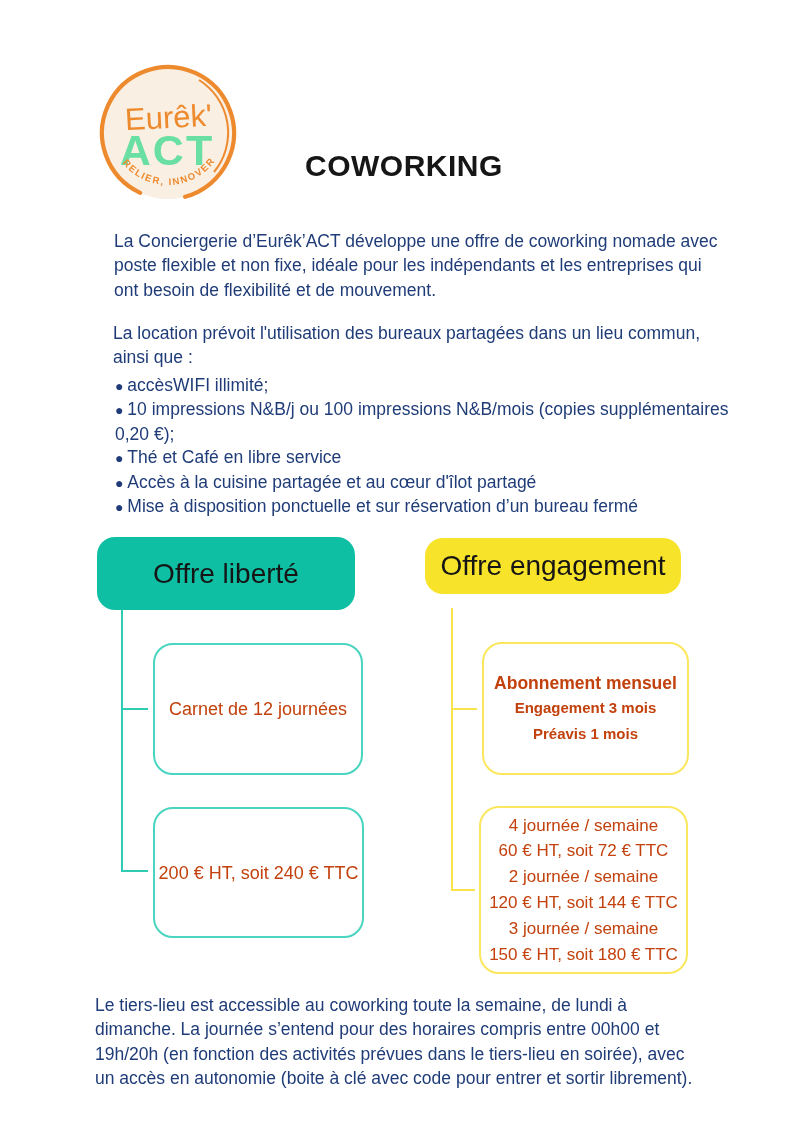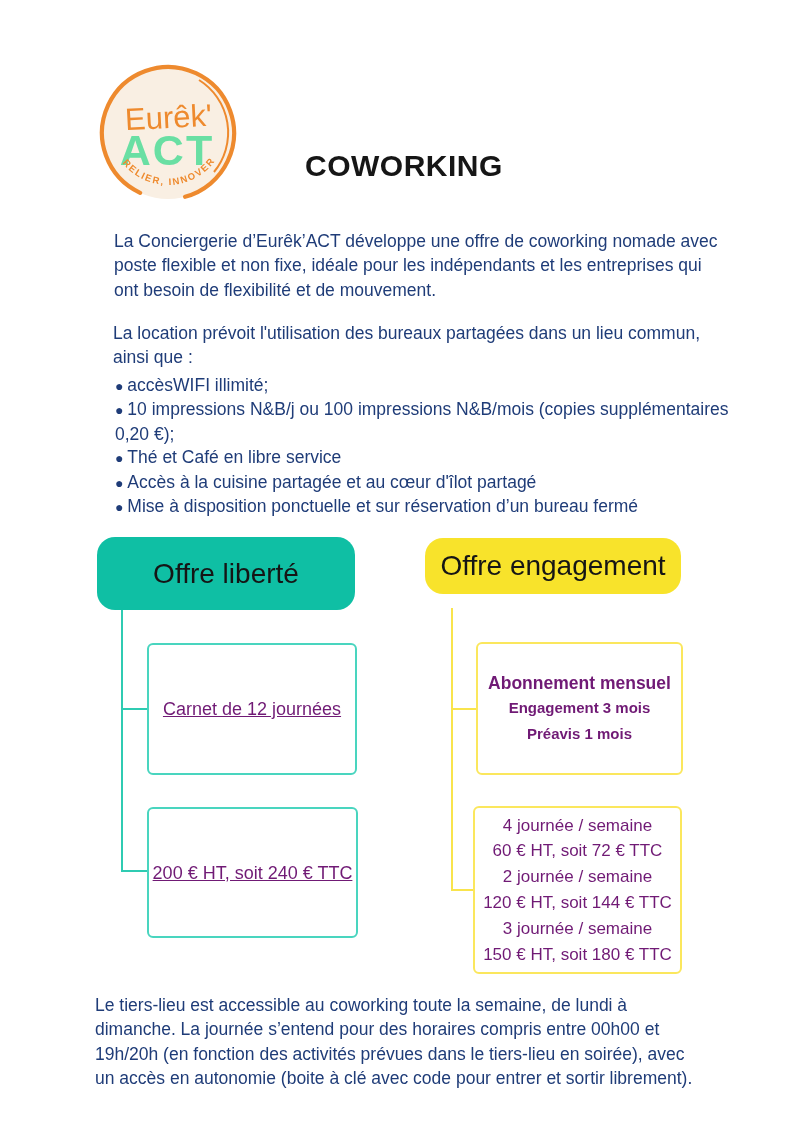--- a/index.html
+++ b/index.html
@@ -39,24 +39,24 @@
   .lv{left:121px;top:610px;width:2px;height:262px;}
   .lh1{left:122px;top:708px;width:26px;height:2px;}
   .lh2{left:122px;top:870px;width:26px;height:2px;}
   .rv{left:451px;top:608px;width:2px;height:283px;}
   .rh1{left:452px;top:708px;width:25px;height:2px;}
   .rh2{left:452px;top:889px;width:23px;height:2px;}
   
   .node{
     position:absolute;display:flex;flex-direction:column;
     align-items:center;justify-content:center;
-    background:#fff;border-radius:6px;
-    font-size:18px;color:#701a75;text-align:center;
+    background:#fff;border-radius:20px;
+    font-size:18px;color:#c2410c;text-align:center;margin-left:6px;
   }
-  .node.teal{border:2.5px solid #49D5BF;text-decoration:underline;}
+  .node.teal{border:2.5px solid #49D5BF;}
   .node.yellow{border:2.5px solid #FBE75D;}
   .node-l1{left:147px;top:643px;width:206px;height:128px;}
   .node-l2{left:147px;top:807px;width:207px;height:127px;}
   .node-r1{left:476px;top:642px;width:203px;height:129px;}
   .node-r2{left:473px;top:806px;width:205px;height:164px;}
   .node .nline{white-space:nowrap;line-height:24px;}
   .node .strong{font-size:17.5px;font-weight:600;}
   .node .note{font-size:15px;font-weight:600;line-height:26px;}
   .node-r2 .nline{font-size:17px;line-height:25.8px;}
   

